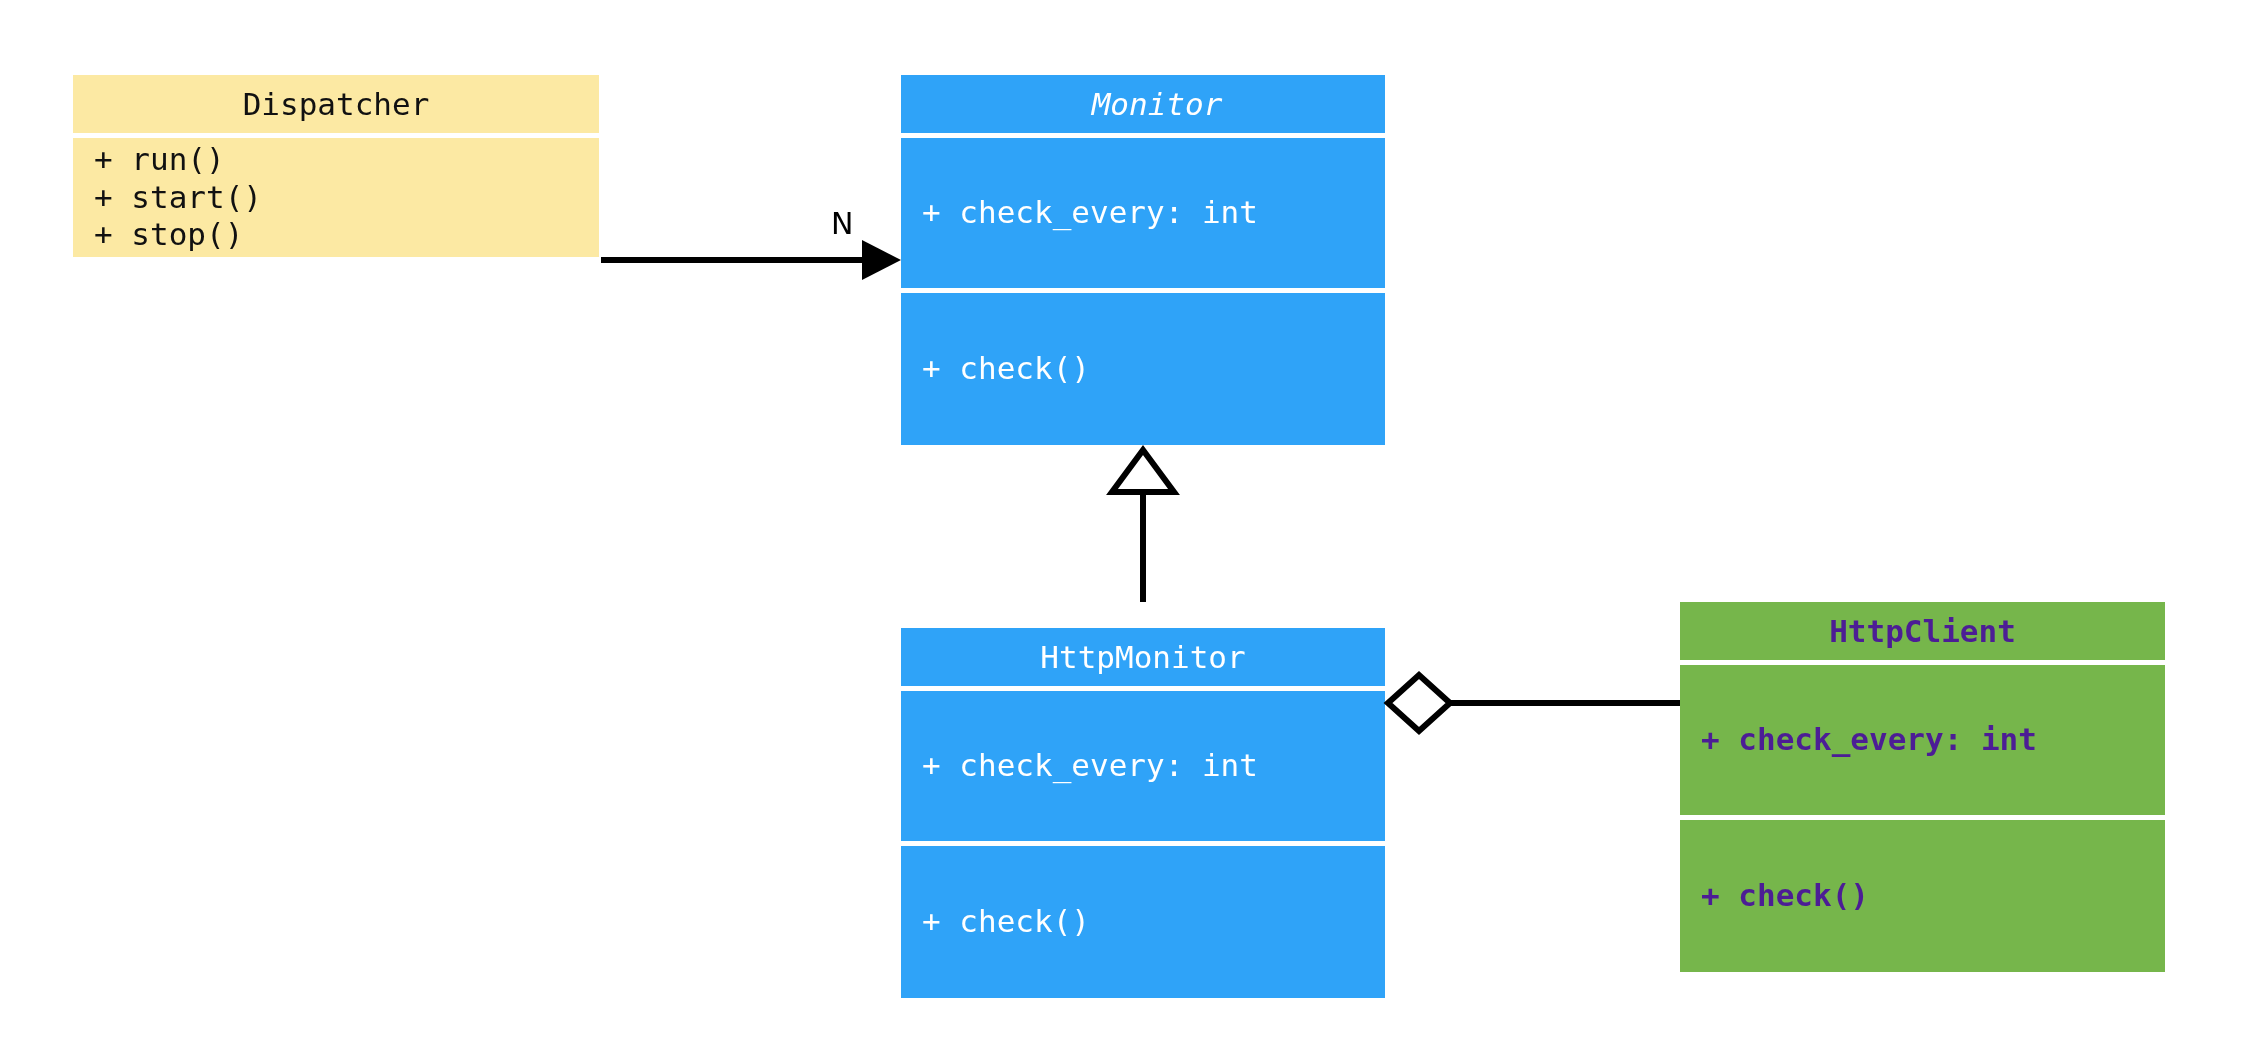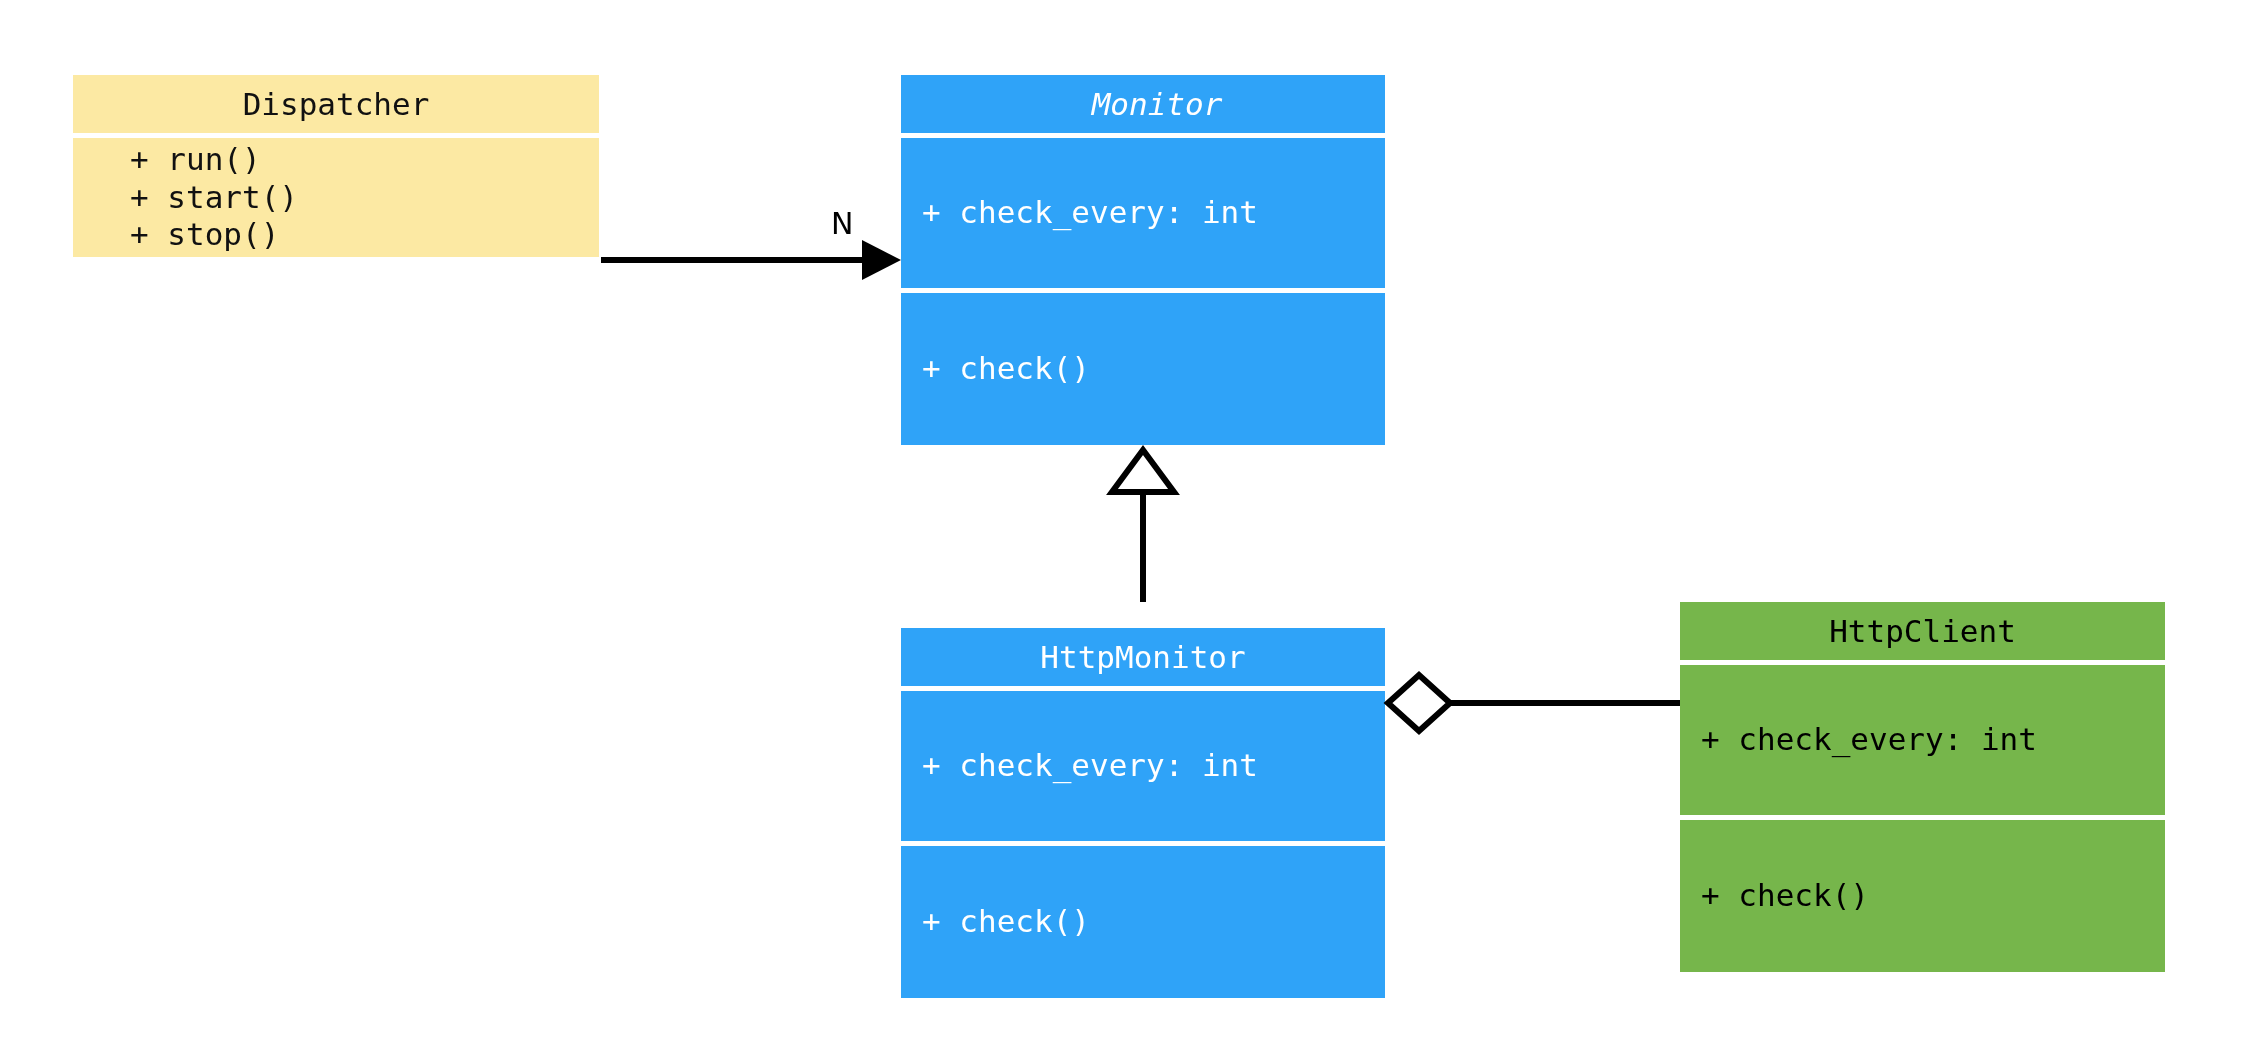--- a/index.html
+++ b/index.html
@@ -49,21 +49,21 @@
   .theme-yellow .compartment { background: #fce9a3; }
   .theme-yellow .class-title,
   .theme-yellow .member-list { color: #111111; }
 
   .theme-blue .compartment { background: #2fa3f8; }
   .theme-blue .class-title,
   .theme-blue .member-list { color: #ffffff; }
 
   .theme-green .compartment { background: #76b64b; }
   .theme-green .class-title,
-  .theme-green .member-list { color: #000000; }
+  .theme-green .member-list { color: #4c1d95; font-weight: bold; }
 
   .is-abstract { font-style: italic; margin-left: 28px; }
 
   
   #connectors {
     position: absolute;
     left: 0; top: 0;
     width: 2244px;
     height: 1048px;
     pointer-events: none;
@@ -78,21 +78,21 @@
 </style>
 </head>
 <body>
 
 <div id="canvas">
 
   <div class="uml-class theme-yellow" style="left:73px; top:75px; width:526px;">
     <div class="compartment" style="height:58px;">
       <div class="class-title">Dispatcher</div>
     </div>
-    <div class="compartment" style="height:119px;padding-left:36px;">
+    <div class="compartment" style="height:119px;">
       <div class="member-list">+ run()
 + start()
 + stop()</div>
     </div>
   </div>
 
   <div class="uml-class theme-blue" style="left:901px; top:75px; width:484px;">
     <div class="compartment" style="height:58px;">
       <div class="class-title is-abstract">Monitor</div>
     </div>

